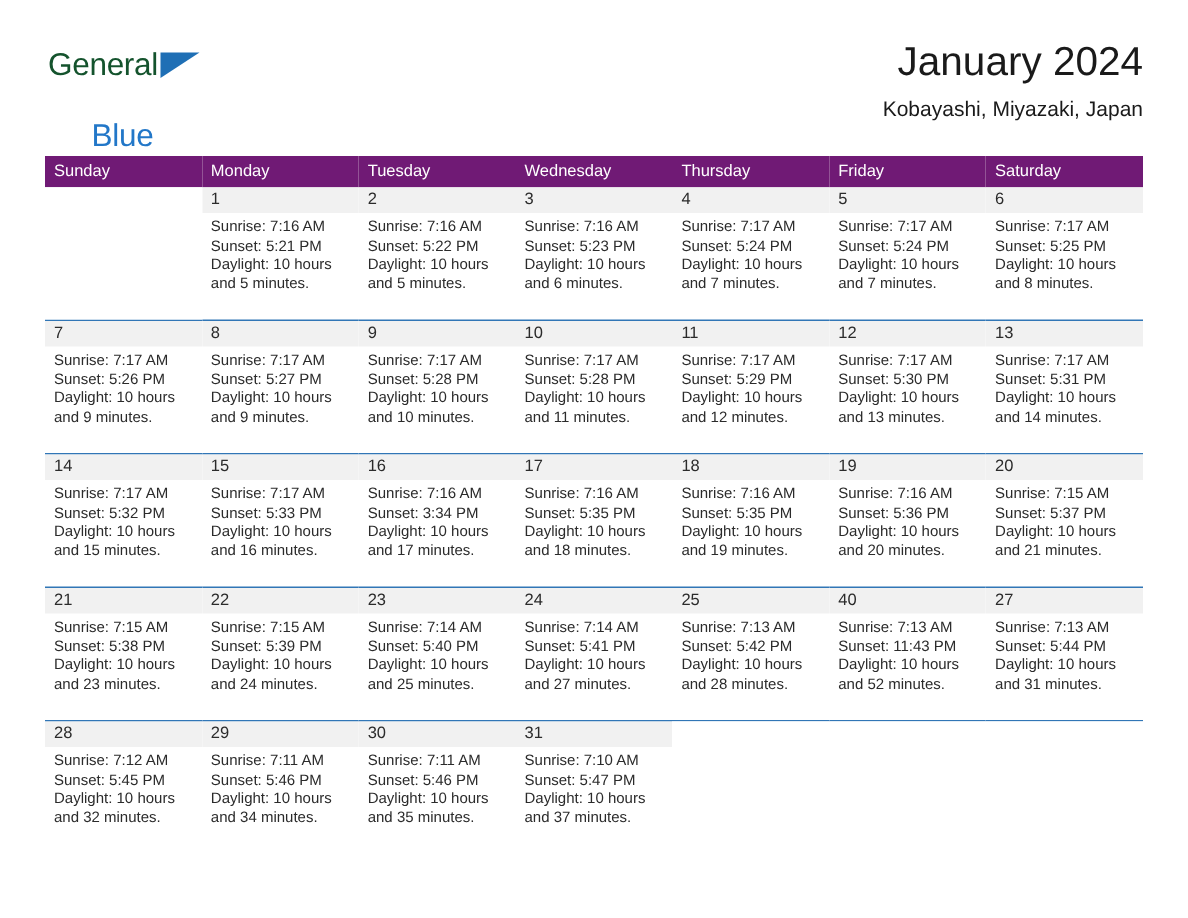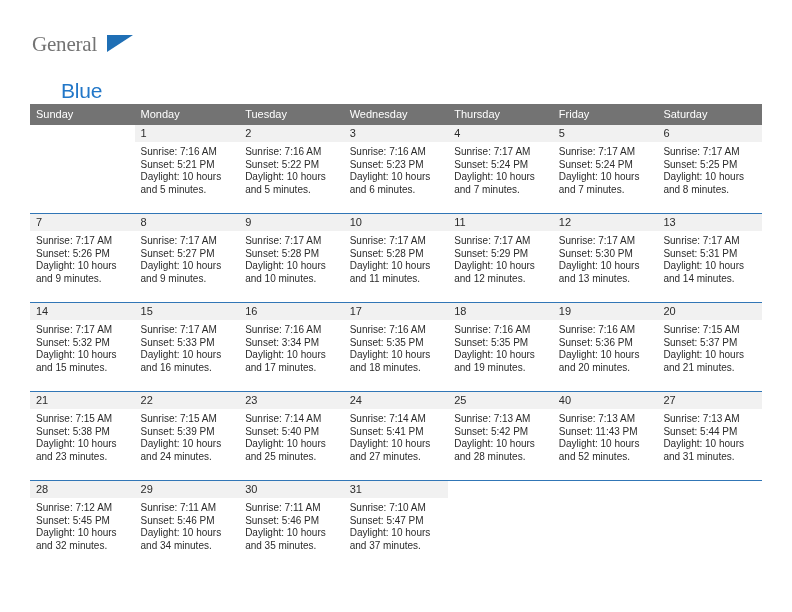--- a/index.html
+++ b/index.html
@@ -39,22 +39,22 @@
     top: 8px;
     width: 120px;
     height: 48px;
   }
   .logo-general {
     position: absolute;
     left: 0px;
     top: 0px;
     font-size: 21px;
     letter-spacing: -0.2px;
-    color: #737373;
-    font-family: Liberation Serif, serif;
+    color: #14532d;
+    font-family: Liberation Sans, sans-serif;
     line-height: 24px;
     white-space: nowrap;
   }
   .logo-blue {
     position: absolute;
     left: 29px;
     top: 19px;
     font-size: 21px;
     letter-spacing: -0.2px;
     color: #2277c8;
@@ -97,21 +97,21 @@
   
   .calendar {
     position: absolute;
     left: 30px;
     top: 104px;
     width: 732px;
     border-collapse: collapse;
     table-layout: fixed;
   }
   .calendar th {
-    background: #737373;
+    background: #701a75;
     color: #ffffff;
     font-size: 11px;
     font-weight: normal;
     text-align: left;
     padding: 4px 0 5px 6px;
     height: 12px;
     border: none;
   }
   .calendar td {
     width: 104.57px;
@@ -161,20 +161,24 @@
 <div class="page">
 
   <div class="topbar">
 
     <div class="logo">
       <span class="logo-general">General</span>
       <span class="logo-triangle"></span>
       <span class="logo-blue">Blue</span>
     </div>
 
+    <div class="titleblock">
+      <div class="cal-title">January 2024</div>
+      <div class="cal-subtitle">Kobayashi, Miyazaki, Japan</div>
+    </div>
 
   </div>
 
   <table class="calendar">
     <thead>
       <tr>
         <th>Sunday</th>
         <th>Monday</th>
         <th>Tuesday</th>
         <th>Wednesday</th>

